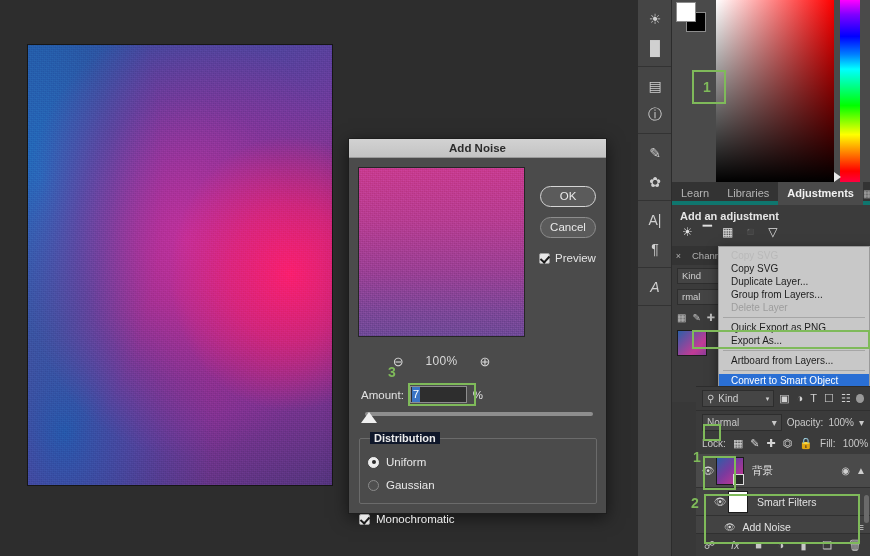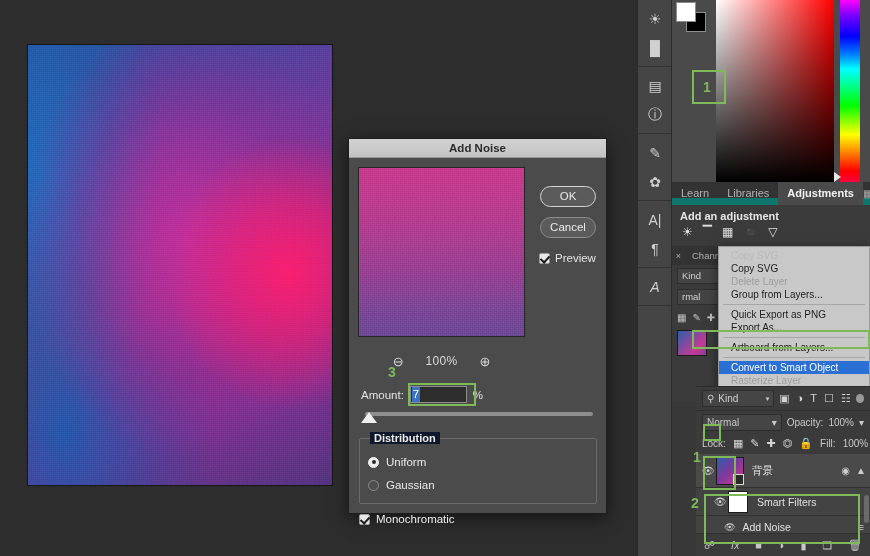--- a/index.html
+++ b/index.html
@@ -255,21 +255,21 @@
   }
 
   .adjpanel {
     position: absolute; left: 34px; top: 182px;
     width: 198px; height: 64px;
     background: #3b3b3b;
   }
   .tabbar {
     display: flex; height: 23px;
     background: #333333;
-    border-bottom: 7px solid #0f766e;
+    border-bottom: 4px solid #0f766e;
   }
   .tab {
     padding: 0 9px; height: 23px; line-height: 23px;
     font-size: 11px; color: #b4b4b4;
     cursor: pointer;
   }
   .tab.active {
     background: #4a4a4a; color: #f2f2f2; font-weight: 700;
   }
   .tab-menu {
@@ -599,22 +599,23 @@
       <div class="lb-thumb"></div>
     </div>
 
     <div class="ann-box" style="left:54px; top:70px; width:34px; height:34px;"></div>
     <div class="ann-num" style="left:65px; top:79px;">1</div>
   </div>
 
   <div class="ctxmenu">
     <div class="ctx-item disabled" style="opacity:.35">Copy SVG</div>
     <div class="ctx-item">Copy SVG</div>
+    <div class="ctx-item">Duplicate Layer...</div>
+    <div class="ctx-item">Group from Layers...</div>
     <div class="ctx-item disabled">Delete Layer</div>
-    <div class="ctx-item">Group from Layers...</div>
     <div class="ctx-sep"></div>
     <div class="ctx-item">Quick Export as PNG</div>
     <div class="ctx-item">Export As...</div>
     <div class="ctx-sep"></div>
     <div class="ctx-item">Artboard from Layers...</div>
     <div class="ctx-sep"></div>
     <div class="ctx-item sel">Convert to Smart Object</div>
     <div class="ctx-item disabled">Rasterize Layer</div>
     <div class="ctx-item disabled">Rasterize Layer Style</div>
 

